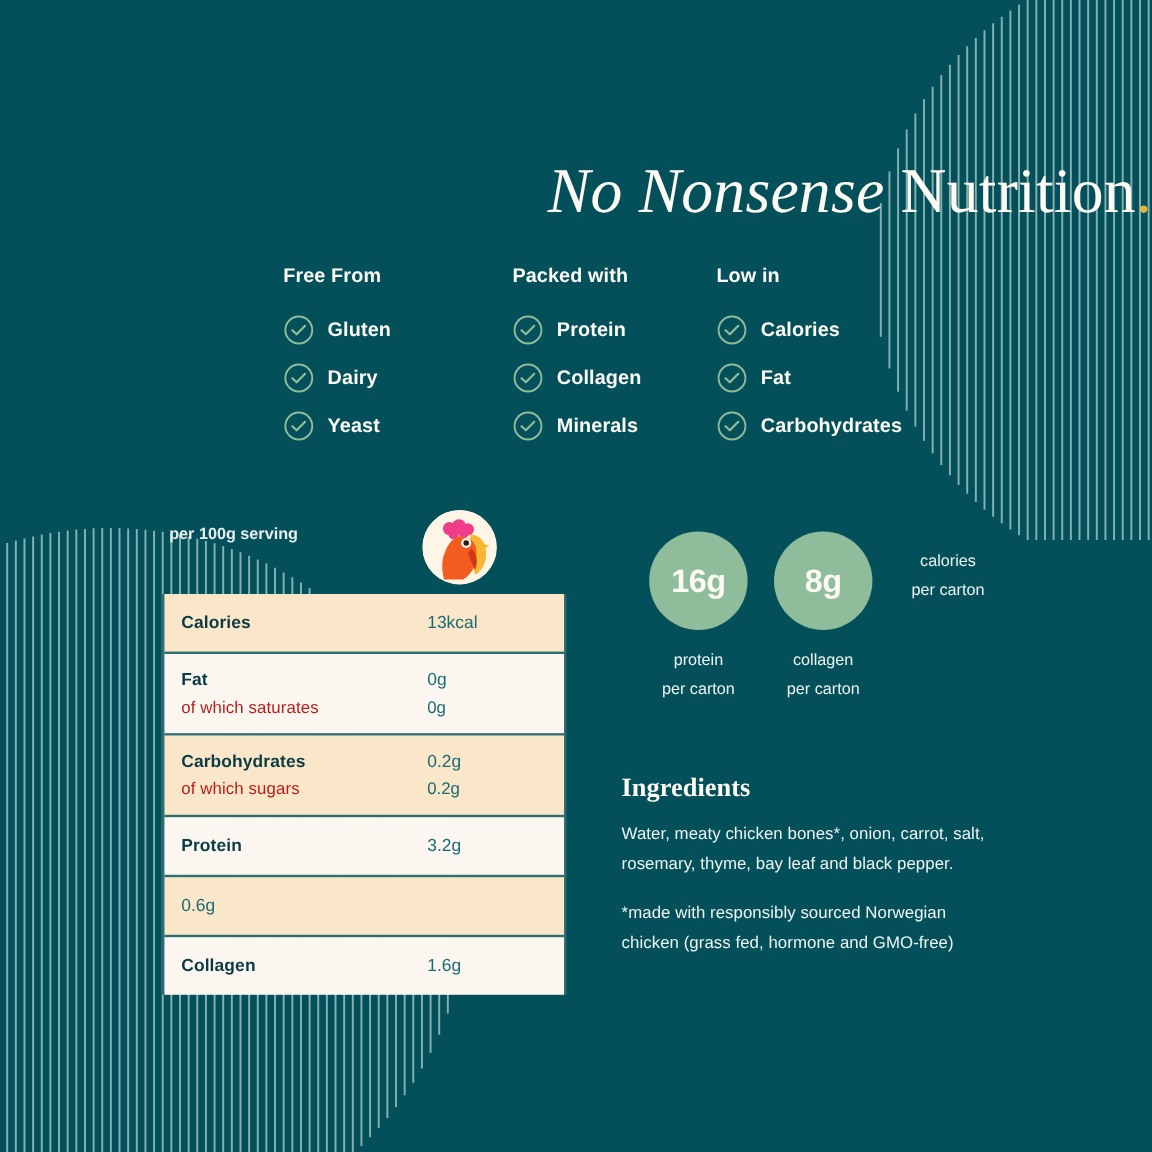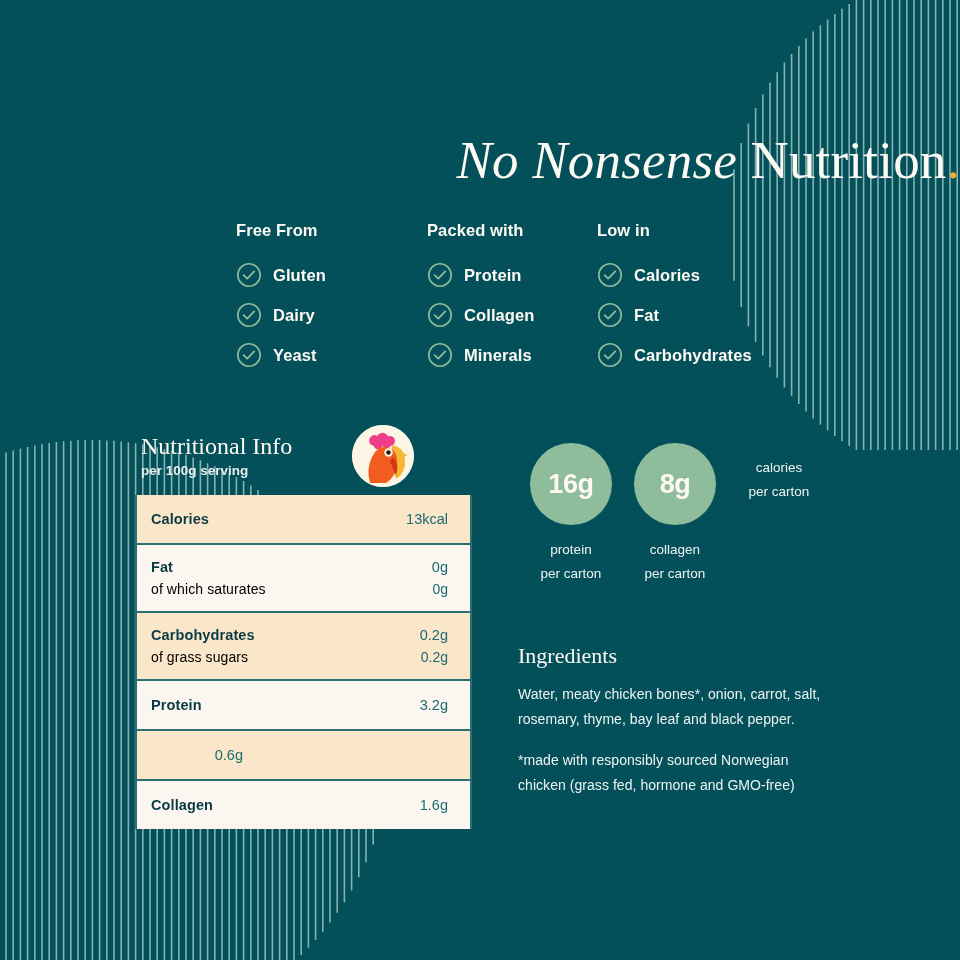--- a/index.html
+++ b/index.html
@@ -73,52 +73,52 @@
   }
   .nrow {
     display:flex; align-items:flex-start;
     padding:11px 22px 11px 14px;
     border-bottom:2px solid #2b6f72;
   }
   .nrow:last-child { border-bottom:none; }
   .nrow.cream { background:#fae6c8; }
   .nrow.white { background:#fbf7f0; }
   .ncell-label { flex:1; }
-  .ncell-value { width:92px; text-align:right; }
+  .ncell-value { width:92px; text-align:left; }
   .lab-main {
     font-size:14.5px; font-weight:bold; color:#0a3a44;
     line-height:22px; letter-spacing:.1px;
   }
   .lab-sub {
-    font-size:14px; color:#000000; line-height:22px; letter-spacing:.1px;
+    font-size:14px; color:#b91c1c; line-height:22px; letter-spacing:.1px;
   }
   .val-main { font-size:14.5px; color:#1a6b72; line-height:22px; }
   .val-sub { font-size:14px; color:#1a6b72; line-height:22px; }
   .nrow.single { padding-top:13px; padding-bottom:13px; }
 
   
-  #stats { position:absolute; top:443px; left:530px; display:flex; gap:22px; }
+  #stats { position:absolute; top:443px; left:541px; display:flex; gap:22px; }
   .stat { width:82px; text-align:center; }
   .stat-circle {
     width:82px; height:82px; border-radius:50%;
     background:#8fbc9a; display:flex; align-items:center; justify-content:center;
   }
   .stat-number {
     font-size:27px; font-weight:bold; color:#fdfaf4; letter-spacing:-.4px;
   }
   .stat-caption { margin-top:13px; }
   .stat-caption div {
     font-size:13.5px; color:#eef4f2; line-height:24px;
   }
 
   
   #ingredients { position:absolute; top:643px; left:518px; width:310px; }
   #ing-title {
     font-family:"Liberation Serif", serif;
-    font-size:22px; color:#fdfaf4; margin-bottom:13px;
+    font-size:22px; color:#fdfaf4; margin-bottom:13px;font-weight:bold;
   }
   .ing-para {
     font-size:14px; color:#eef4f2; line-height:24.5px; letter-spacing:.05px;
   }
   .ing-para + .ing-para { margin-top:17px; }
 </style>
 </head>
 <body>
 
 <div class="deco" id="deco-top-right">
@@ -294,21 +294,20 @@
       <svg class="check-icon" viewBox="0 0 26 26">
           <circle cx="13" cy="13" r="11.2" fill="none" stroke="#8fbc9a" stroke-width="1.6"></circle>
           <path d="M7.6 13.2 L11.2 16.6 L18.2 9.4" fill="none" stroke="#8fbc9a" stroke-width="1.8" stroke-linecap="round" stroke-linejoin="round"></path>
         </svg>
       <span class="ben-label">Carbohydrates</span>
     </div>
   </div>
 </div>
 
 <div id="nutri-head">
-  <div id="nutri-title">Nutritional Info</div>
   <div id="nutri-sub">per 100g serving</div>
 </div>
 
 <div id="logo-badge">
   <svg viewBox="0 0 62 62">
     <circle cx="31" cy="31" r="31" fill="#fdf6e6"></circle>
     <path d="M40 20 Q52 22 53 34 Q54 48 44 54 L40 40 Z" fill="#f7b733"></path>
     <circle cx="22.5" cy="15.5" r="5.4" fill="#ef3d8a"></circle>
     <circle cx="30.5" cy="13.5" r="5.8" fill="#ef3d8a"></circle>
     <circle cx="38" cy="16" r="5" fill="#ef3d8a"></circle>
@@ -339,21 +338,21 @@
     </div>
     <div class="ncell-value">
       <div class="val-main">0g</div>
       <div class="val-sub">0g</div>
     </div>
   </div>
 
   <div class="nrow cream">
     <div class="ncell-label">
       <div class="lab-main">Carbohydrates</div>
-      <div class="lab-sub">of grass sugars</div>
+      <div class="lab-sub">of which sugars</div>
     </div>
     <div class="ncell-value">
       <div class="val-main">0.2g</div>
       <div class="val-sub">0.2g</div>
     </div>
   </div>
 
   <div class="nrow white single">
     <div class="ncell-label">
       <div class="lab-main">Protein</div>

